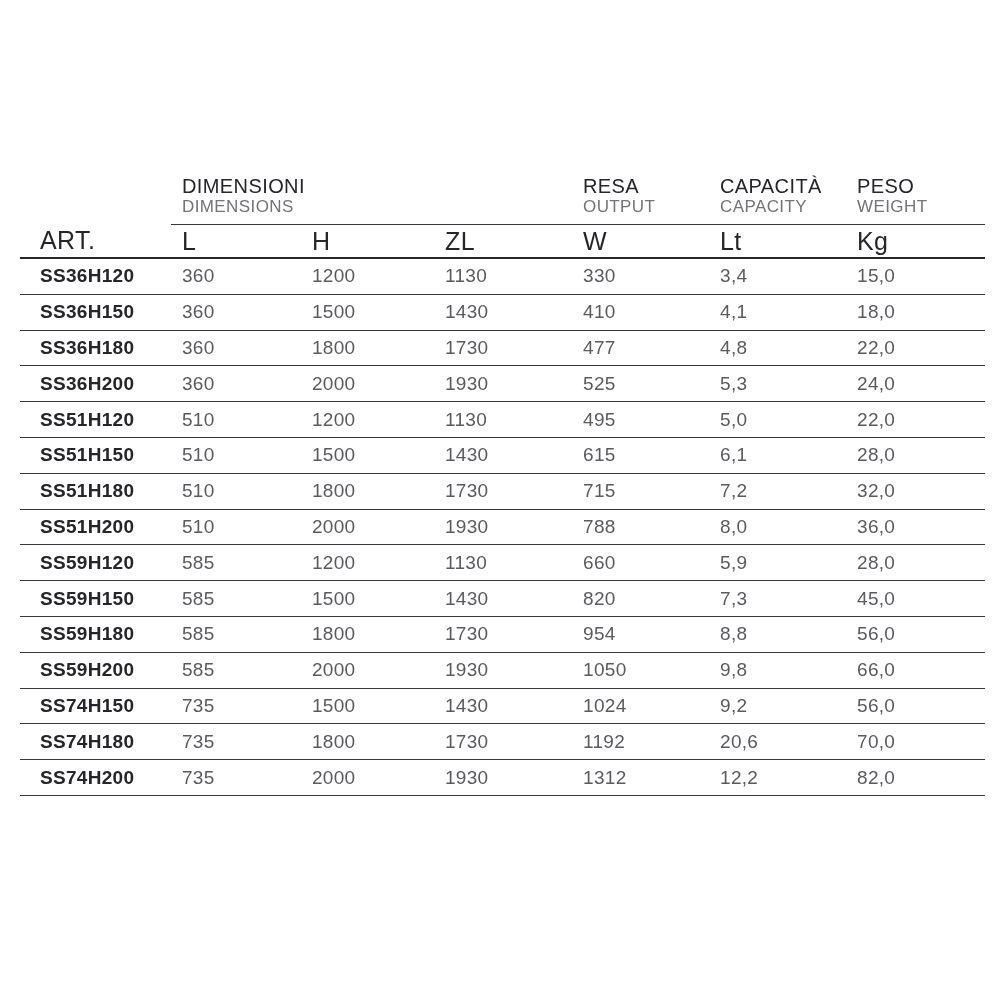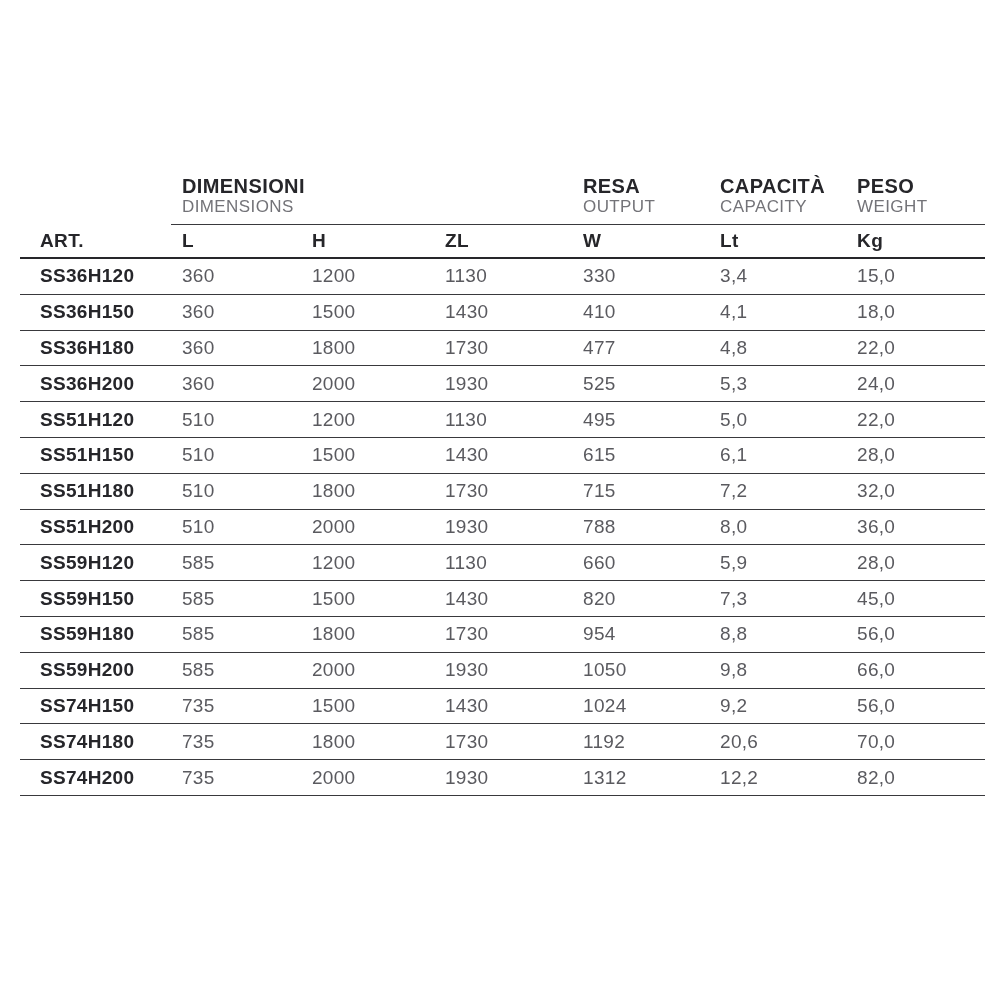--- a/index.html
+++ b/index.html
@@ -47,38 +47,38 @@
 
   
   tr.group-row th {
     vertical-align: bottom;
     padding-bottom: 7px;
     border-bottom: 1px solid var(--line-thin);
   }
   tr.group-row th.art-spacer { border-bottom: none; }
   .group-title {
     font-size: 20px;
-    font-weight: 700;
+    font-weight: 400;
     letter-spacing: 0.4px;
     color: var(--text-dark);
     line-height: 21px;
   }
   .group-sub {
     font-size: 17px;
     font-weight: 400;
     letter-spacing: 0.4px;
     color: var(--text-gray);
     line-height: 20px;
   }
 
   
   tr.unit-row th {
     height: 32px;
-    font-size: 19px;
-    font-weight: 700;
+    font-size: 25px;
+    font-weight: 400;
     letter-spacing: 0.4px;
     color: var(--text-dark);
     border-bottom: 2px solid var(--line-thick);
     vertical-align: middle;
   }
 
   
   tbody th, tbody td {
     height: 34.8px;
     border-bottom: 1px solid var(--line-thin);

